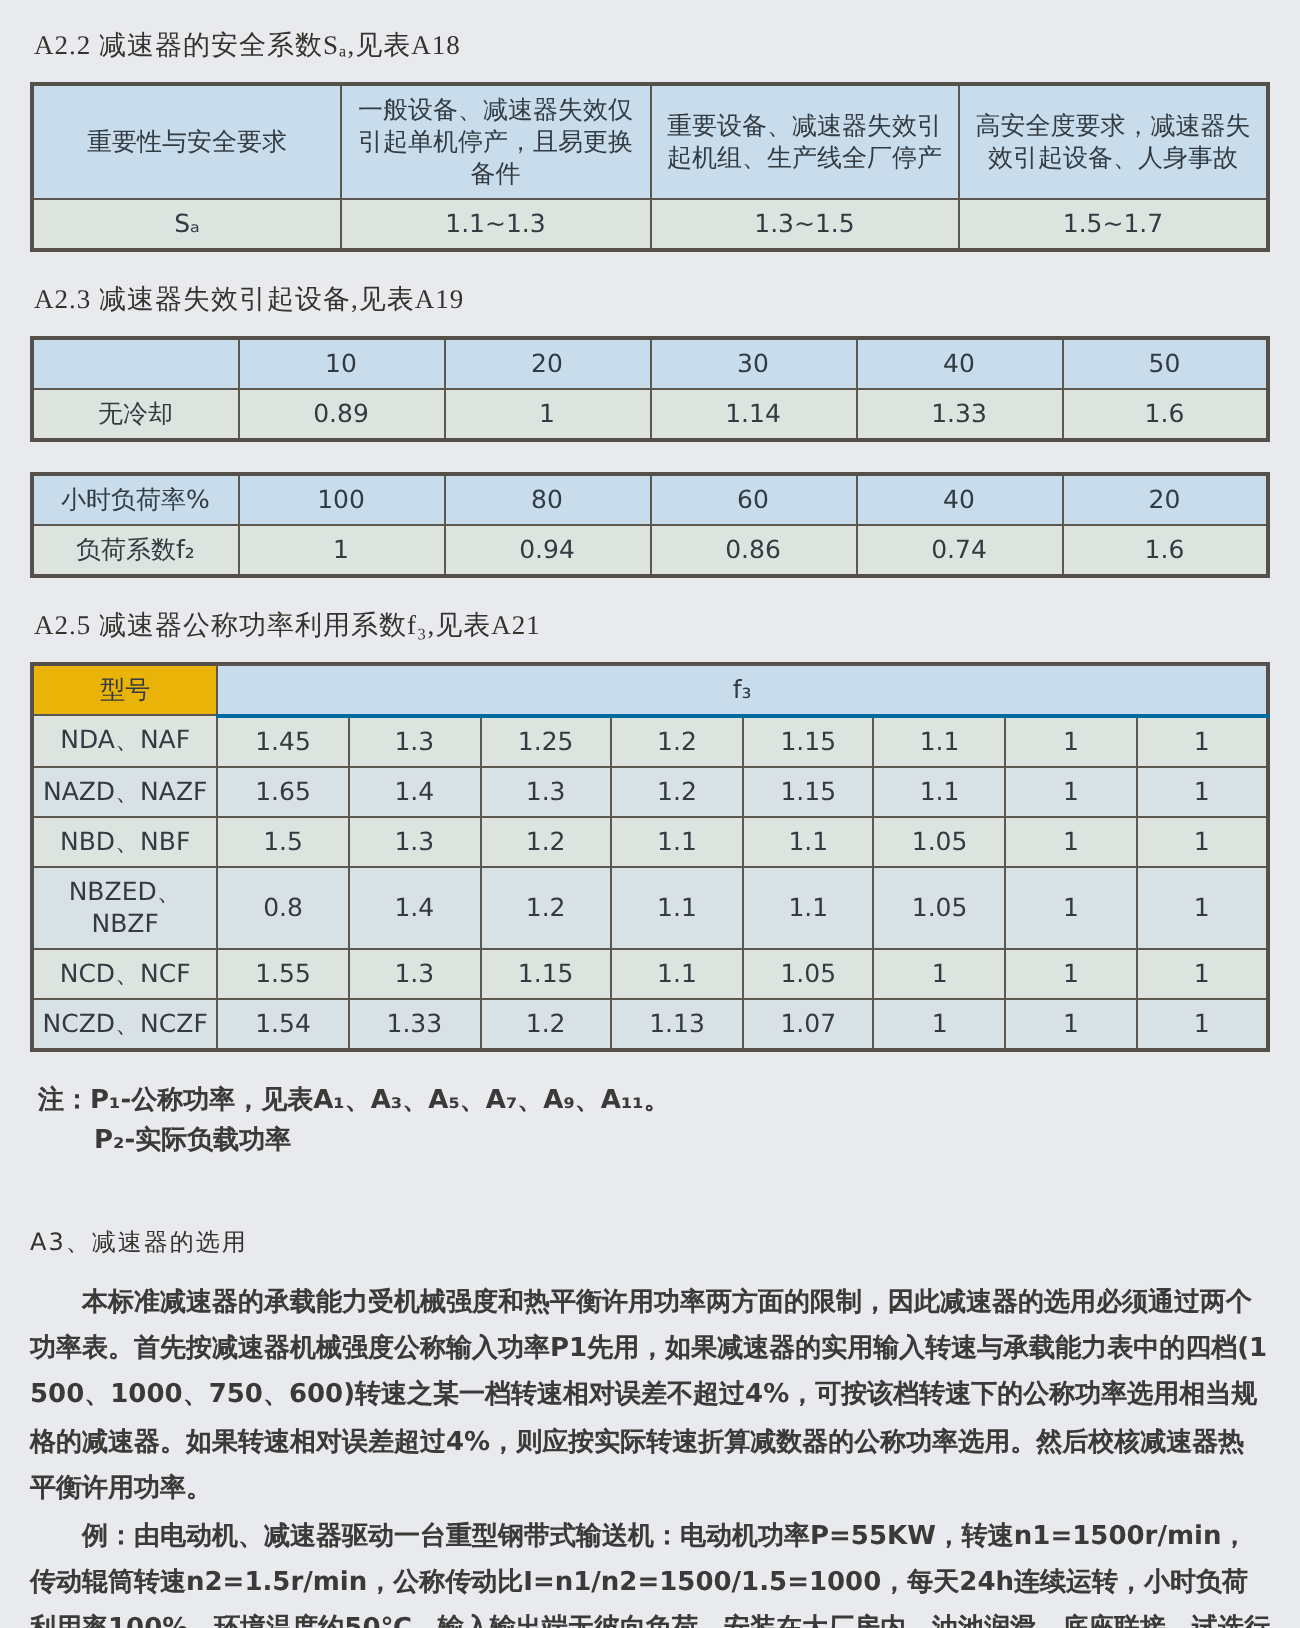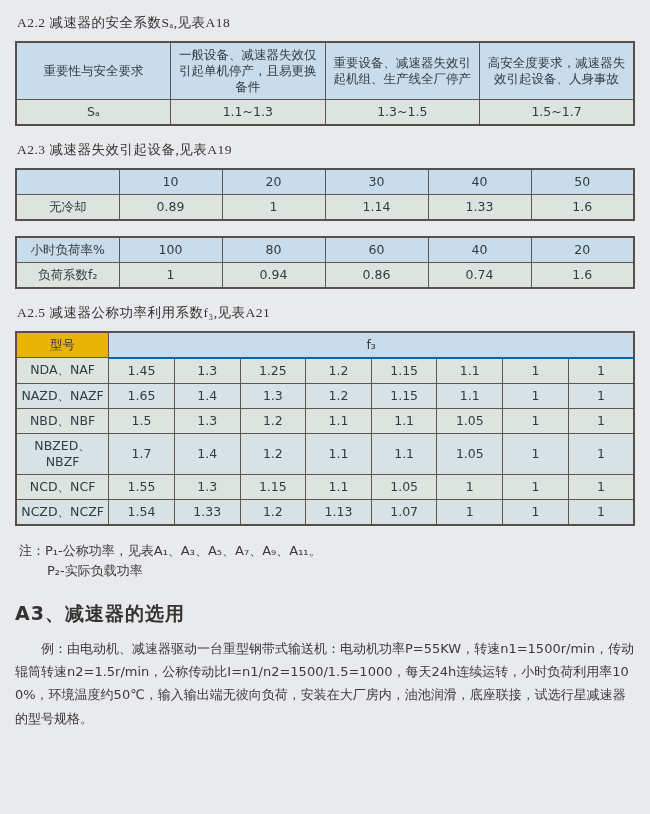--- a/index.html
+++ b/index.html
@@ -43,28 +43,28 @@
 
   .tbl-a21 thead tr.percent-row th { border-bottom:1px solid #5c574f; }
   .tbl-a21 thead tr.f3-row th { border-bottom:2px solid #0369a1; }
   .tbl-a21 th.model-cell { background:#eab308; }
   .tbl-a21 td, .tbl-a21 th { height:22px; }
 
   .note { font-size:13px; line-height:20px; margin:1px 0 0 4px; color:#3c3a38; }
   .note-line2 { padding-left:28px; }
 
   .a3-heading {
-    font-size:19px;
-    font-weight:700;
+    font-size:12px;
+    font-weight:400;
     color:#36332f;
-    margin:20px 0 10px 0;
+    margin:32px 0 10px 0;
     letter-spacing:1px;
   }
   .body-text { font-size:13px; line-height:23.4px; color:#3c3a38; }
-  .text-line { white-space:pre-wrap; word-break:break-all; }
+  .text-line { white-space:pre-wrap; word-break:break-all;font-weight:bold; }
 </style>
 </head>
 <body>
 
 <div class="page">
 
   <div class="section-heading">A2.2  减速器的安全系数Sₐ,见表A18</div>
   <table class="tbl-a18">
     <thead>
       <tr>
@@ -181,21 +181,21 @@
           <td>1.3</td>
           <td>1.2</td>
           <td>1.1</td>
           <td>1.1</td>
           <td>1.05</td>
           <td>1</td>
           <td>1</td>
         </tr>
         <tr>
           <td>NBZED、NBZF</td>
-          <td>1.7</td>
+          <td>0.8</td>
           <td>1.4</td>
           <td>1.2</td>
           <td>1.1</td>
           <td>1.1</td>
           <td>1.05</td>
           <td>1</td>
           <td>1</td>
         </tr>
         <tr>
           <td>NCD、NCF</td>
@@ -223,16 +223,17 @@
   </table>
 
   <div class="note">
     <div class="text-line">注：P₁-公称功率，见表A₁、A₃、A₅、A₇、A₉、A₁₁。</div>
     <div class="text-line note-line2">P₂-实际负载功率</div>
   </div>
 
   <div class="a3-heading">A3、减速器的选用</div>
 
   <div class="body-text">
+      <div class="text-line">　　本标准减速器的承载能力受机械强度和热平衡许用功率两方面的限制，因此减速器的选用必须通过两个功率表。首先按减速器机械强度公称输入功率P1先用，如果减速器的实用输入转速与承载能力表中的四档(1500、1000、750、600)转速之某一档转速相对误差不超过4%，可按该档转速下的公称功率选用相当规格的减速器。如果转速相对误差超过4%，则应按实际转速折算减数器的公称功率选用。然后校核减速器热平衡许用功率。</div>
       <div class="text-line">　　例：由电动机、减速器驱动一台重型钢带式输送机：电动机功率P=55KW，转速n1=1500r/min，传动辊筒转速n2=1.5r/min，公称传动比I=n1/n2=1500/1.5=1000，每天24h连续运转，小时负荷利用率100%，环境温度约50℃，输入输出端无彼向负荷，安装在大厂房内，油池润滑，底座联接，试选行星减速器的型号规格。</div>
     </div>
 
 </div>
 
 </body></html>

